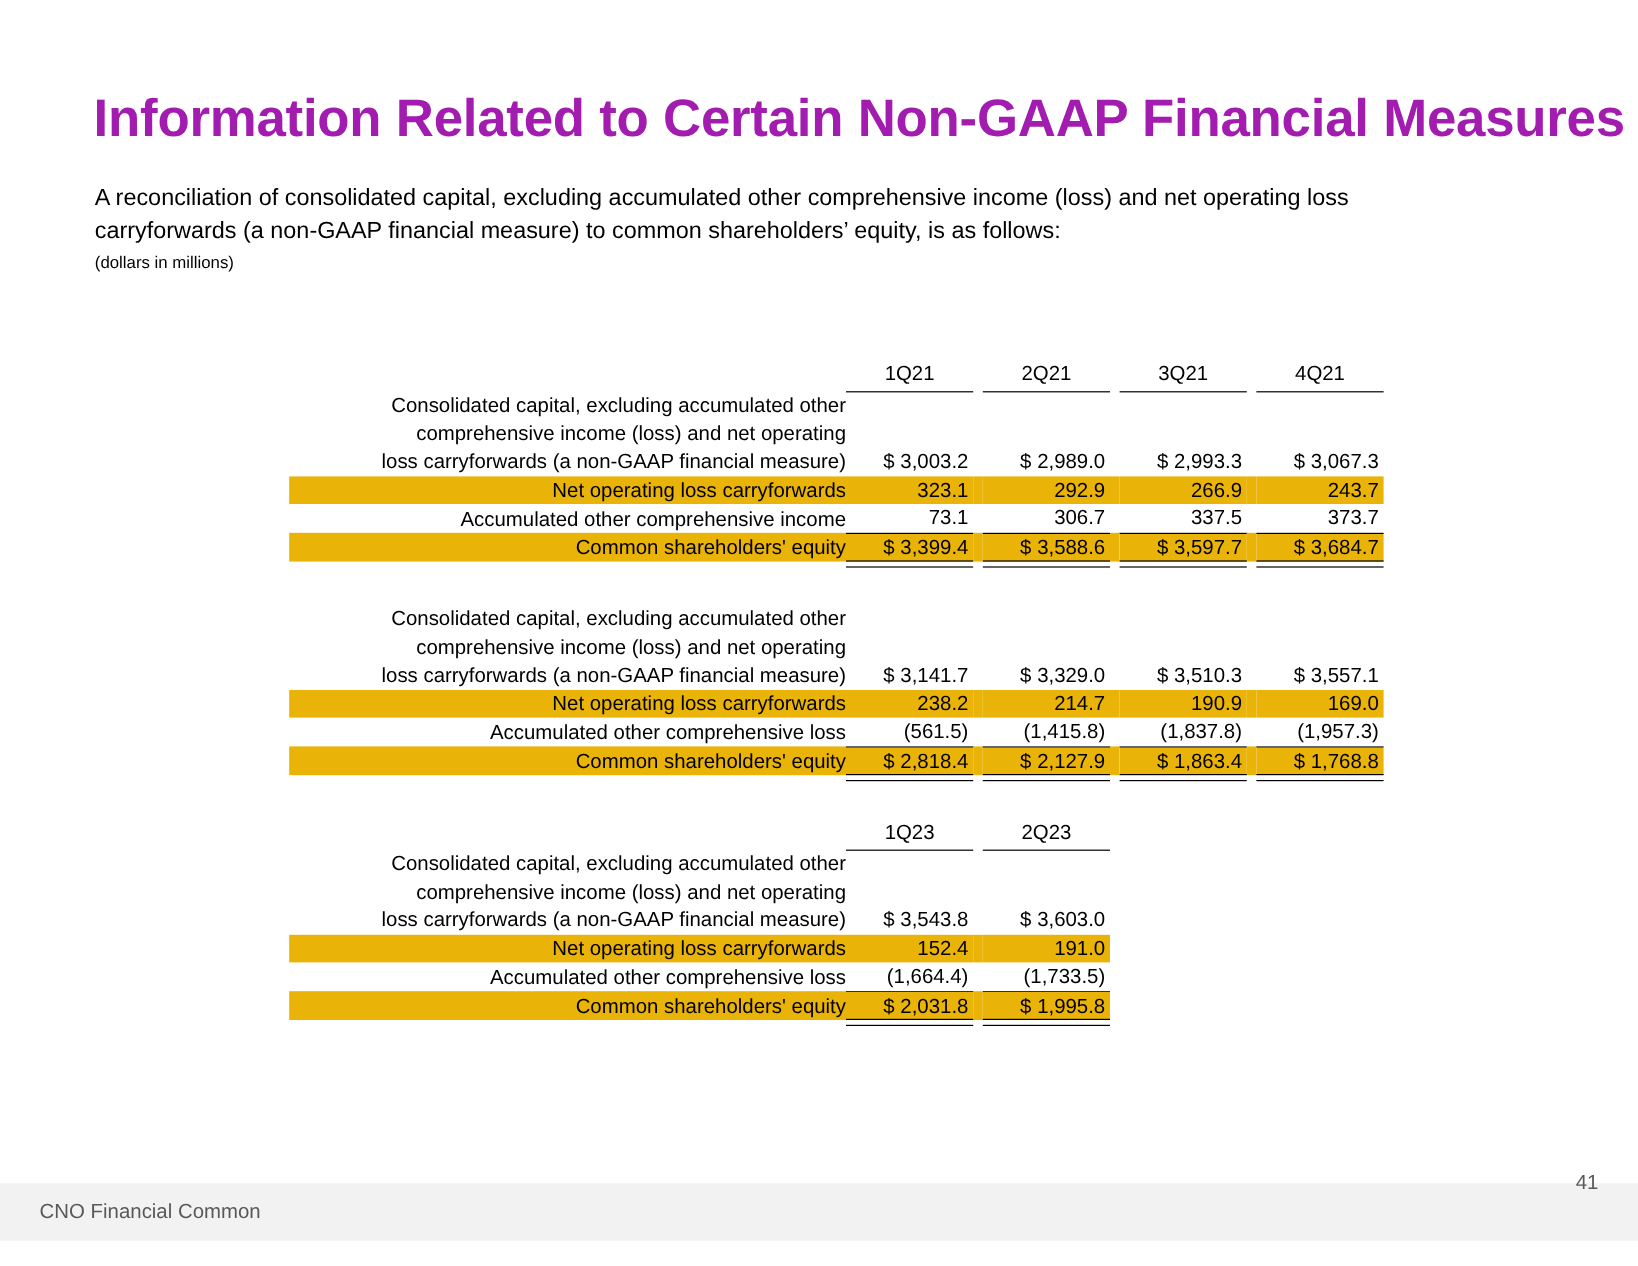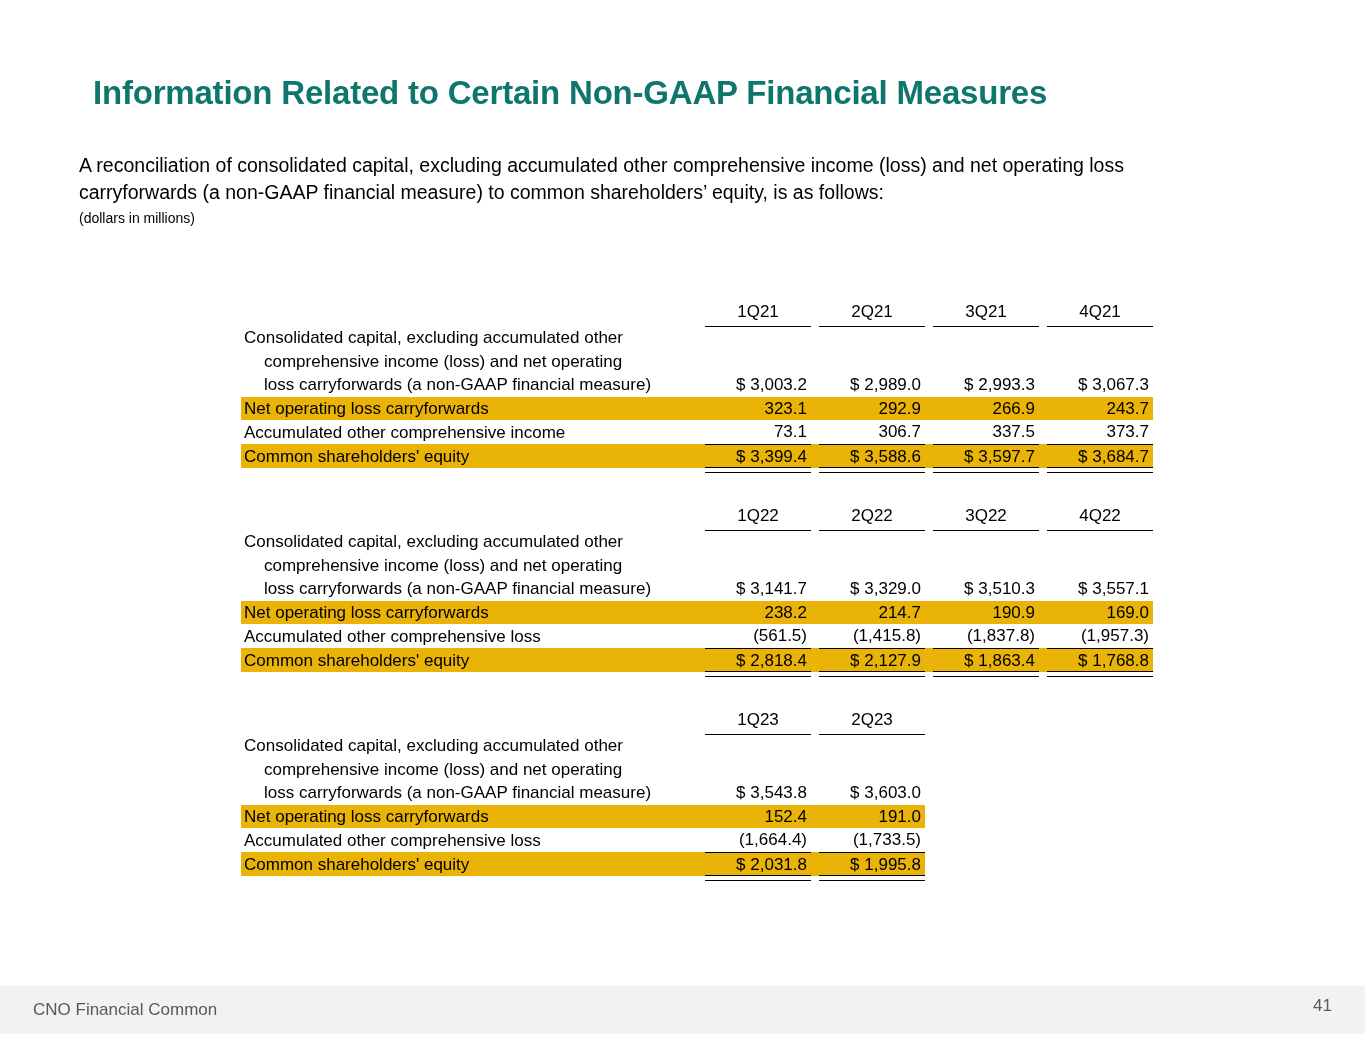--- a/index.html
+++ b/index.html
@@ -12,25 +12,25 @@
     height: 1055px;
     position: relative;
     font-family: "Liberation Sans", sans-serif;
     color: #000000;
     overflow: hidden;
   }
 
   
   .slide-title {
     position: absolute;
-    left: 93px;
+    left: 78px;
     top: 74px;
-    font-size: 33px;
+    font-size: 44px;
     font-weight: bold;
-    color: #0f766e;
+    color: #a21caf;
     letter-spacing: -0.2px;
     white-space: nowrap;
   }
 
   
   .intro {
     position: absolute;
     left: 79px;
     top: 152px;
     width: 1135px;
@@ -84,21 +84,21 @@
   
   .qhead {
     text-align: center;
     font-size: 17px;
     line-height: 21px;
     padding-bottom: 2px !important;
     border-bottom: 1.6px solid #000;
   }
 
   td.label {
-    text-align: left;
+    text-align: right;
     padding-left: 3px !important;
     white-space: nowrap;
   }
   td.num {
     text-align: right;
     padding-right: 4px !important;
     white-space: nowrap;
   }
   td.gap { padding: 0 !important; }
 
@@ -140,21 +140,21 @@
   .footer-left {
     position: absolute;
     left: 33px;
     top: 1000px;
     font-size: 17px;
     color: #595959;
   }
   .footer-right {
     position: absolute;
     right: 33px;
-    top: 996px;
+    top: 976px;
     font-size: 17px;
     color: #595959;
   }
 </style>
 </head>
 <body>
 
 <div class="slide-title">Information Related to Certain Non-GAAP Financial Measures</div>
 
 <div class="intro">A reconciliation of consolidated capital, excluding accumulated other comprehensive income (loss) and net operating loss carryforwards (a non-GAAP financial measure) to common shareholders’ equity, is as follows:</div>
@@ -246,30 +246,20 @@
         <col class="label-col">
           <col class="data-col">
           <col class="gap-col">
         <col class="data-col">
           <col class="gap-col">
         <col class="data-col">
           <col class="gap-col">
         <col class="data-col">
       </colgroup>
       <tbody>
-        <tr>
-          <td class="label"></td>
-          <td class="qhead">1Q22</td>
-          <td class="gap"></td>
-          <td class="qhead">2Q22</td>
-          <td class="gap"></td>
-          <td class="qhead">3Q22</td>
-          <td class="gap"></td>
-          <td class="qhead">4Q22</td>
-        </tr>
 
         <tr>
           <td class="label">
             <span class="desc-line1">Consolidated capital, excluding accumulated other</span>
             <span class="desc-line2">comprehensive income (loss) and net operating</span>
             <span class="desc-line3">loss carryforwards (a non-GAAP financial measure)</span>
           </td>
           <td class="num">$ 3,141.7</td>
           <td class="gap"></td>
           <td class="num">$ 3,329.0</td>

